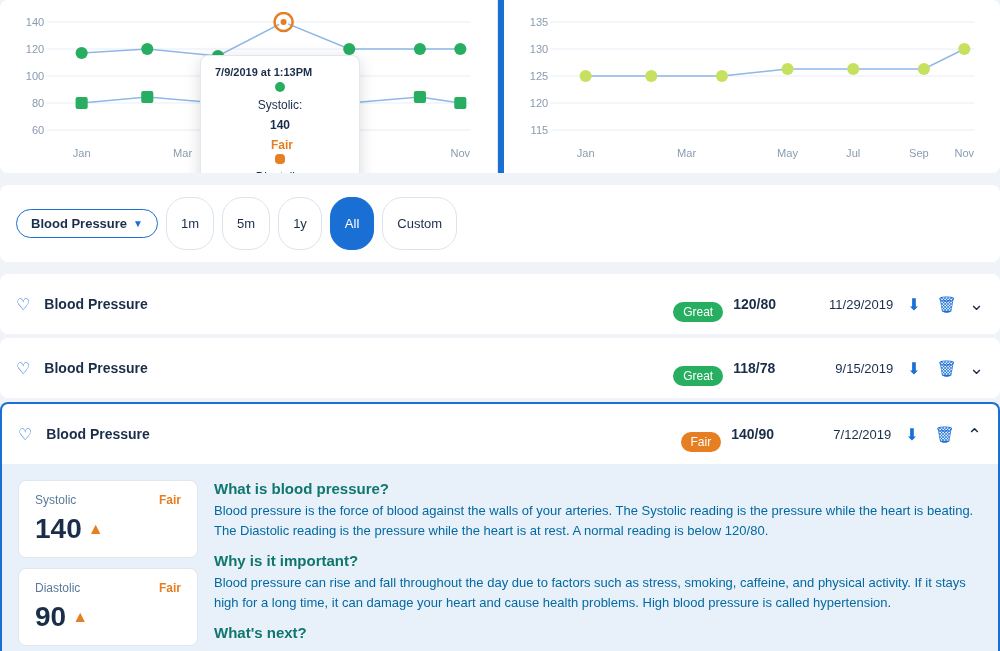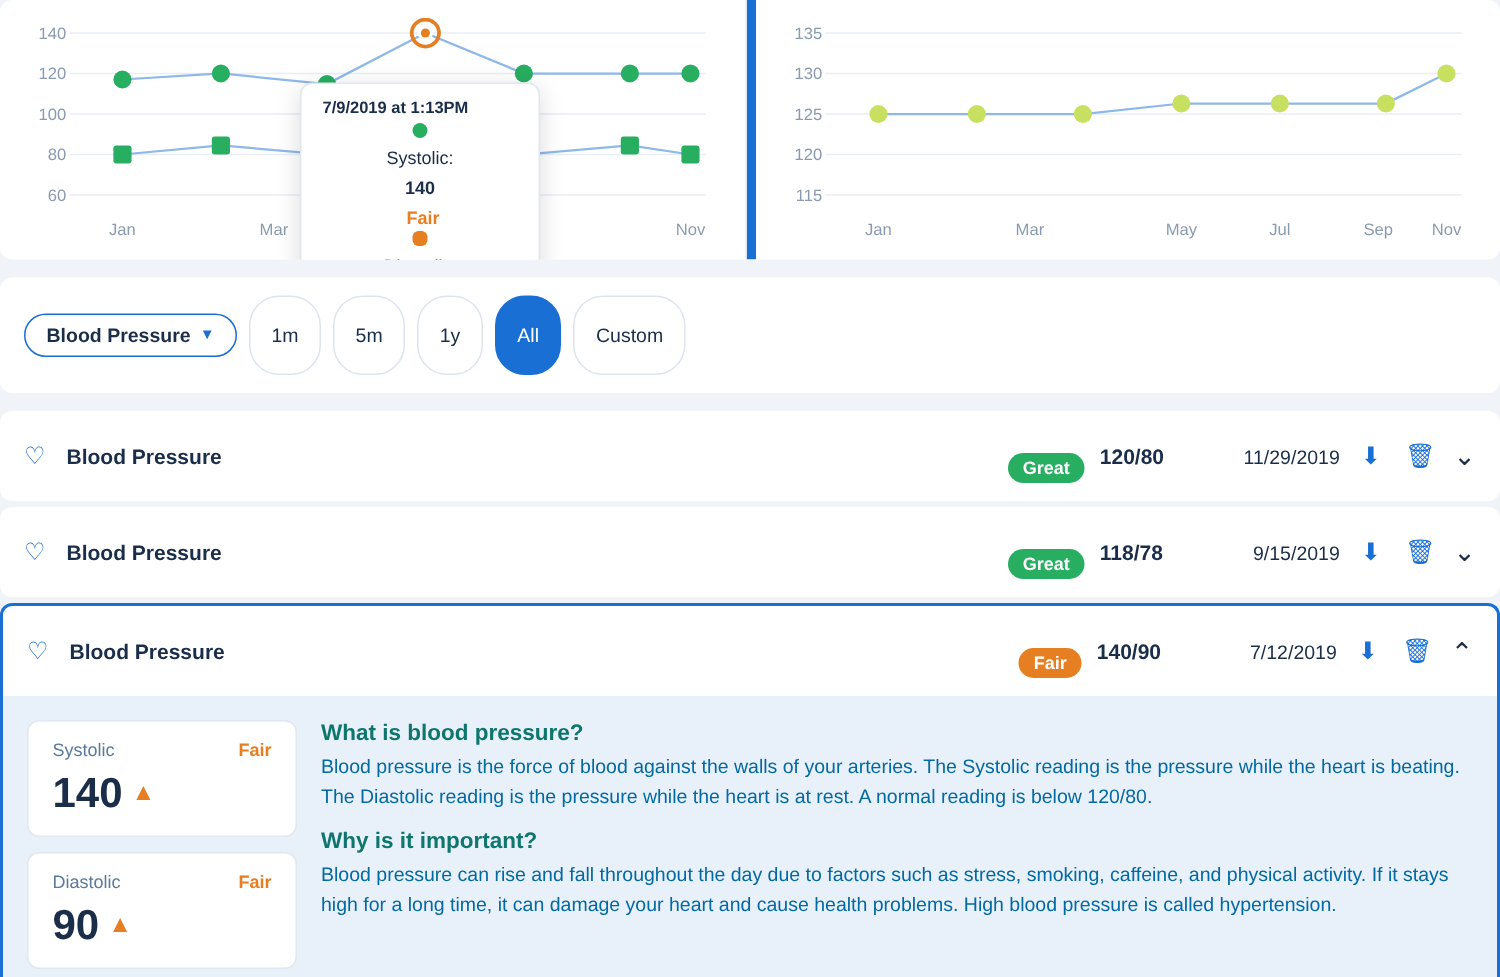--- a/index.html
+++ b/index.html
@@ -18,21 +18,21 @@
     .period-btn { padding: 18px 14px; border-radius: 20px; border: 1.5px solid #dde4ef; background: white; font-size: 13px; color: #1a2e4a; cursor: pointer; font-weight: 500; }
     .period-btn.active { background: #1a6fd4; color: white; border-color: #1a6fd4; }
     .period-btn.custom { color: #1a2e4a; }
     .download-btn { margin-left: auto; background: #1a3a5c; color: white; border: none; border-radius: 20px; padding: 8px 18px; font-size: 13px; font-weight: 600; cursor: pointer; }
 
     .records-list { background: transparent; }
     .record-row { display: flex; align-items: center; background: white; border-radius: 8px; margin-bottom: 4px; padding: 12px 16px; gap: 10px; }
     .record-row.expanded { border-radius: 8px 8px 0 0; margin-bottom: 0; }
     .heart-icon { color: #1a6fd4; font-size: 16px; margin-right: 4px; }
     .record-name { font-size: 14px; font-weight: 600; color: #1a2e4a; flex: 1; }
-    .status-badge { padding: 3px 10px; border-radius: 10px; font-size: 12px; font-weight: 700; margin-top: 16px; }
+    .status-badge { padding: 3px 10px; border-radius: 10px; font-size: 12px; font-weight: 400; margin-top: 16px; }
     .status-great { background: #27ae60; color: white; }
     .status-fair { background: #e67e22; color: white; }
     .record-value { font-size: 14px; font-weight: 600; color: #1a2e4a; min-width: 60px; }
     .record-date { font-size: 13px; color: #1a2e4a; min-width: 90px; text-align: right; }
     .record-actions { display: flex; align-items: center; gap: 8px; }
     .icon-btn { background: none; border: none; cursor: pointer; color: #1a6fd4; font-size: 16px; padding: 2px 4px; }
     .icon-btn.delete { color: #1a6fd4; }
     .chevron-btn { background: none; border: none; cursor: pointer; color: #1a2e4a; font-size: 18px; }
 
     .expanded-panel { background: #e8f0fa; border-radius: 0 0 8px 8px; margin-bottom: 12px; padding: 16px; display: flex; gap: 16px; border: 2px solid #1a6fd4; border-top: none; }
@@ -245,18 +245,19 @@
       <div class="info-col">
         <div class="info-section">
           <div class="info-title">What is blood pressure?</div>
           <div class="info-text">Blood pressure is the force of blood against the walls of your arteries. The Systolic reading is the pressure while the heart is beating. The Diastolic reading is the pressure while the heart is at rest. A normal reading is below 120/80.</div>
         </div>
         <div class="info-section">
           <div class="info-title">Why is it important?</div>
           <div class="info-text">Blood pressure can rise and fall throughout the day due to factors such as stress, smoking, caffeine, and physical activity. If it stays high for a long time, it can damage your heart and cause health problems. High blood pressure is called hypertension.</div>
         </div>
         <div class="info-section">
+          <div class="info-title">What's next?</div>
         </div>
       </div>
     </div>
 
   </div>
 </div>
 
 </body></html>

